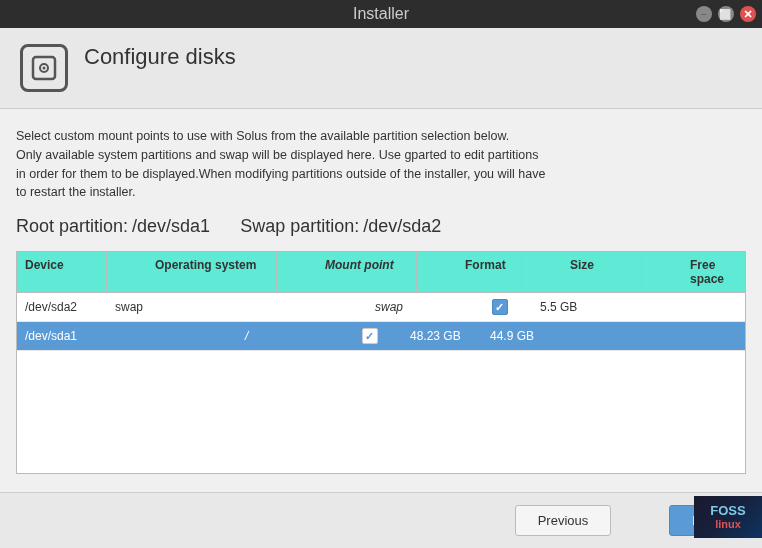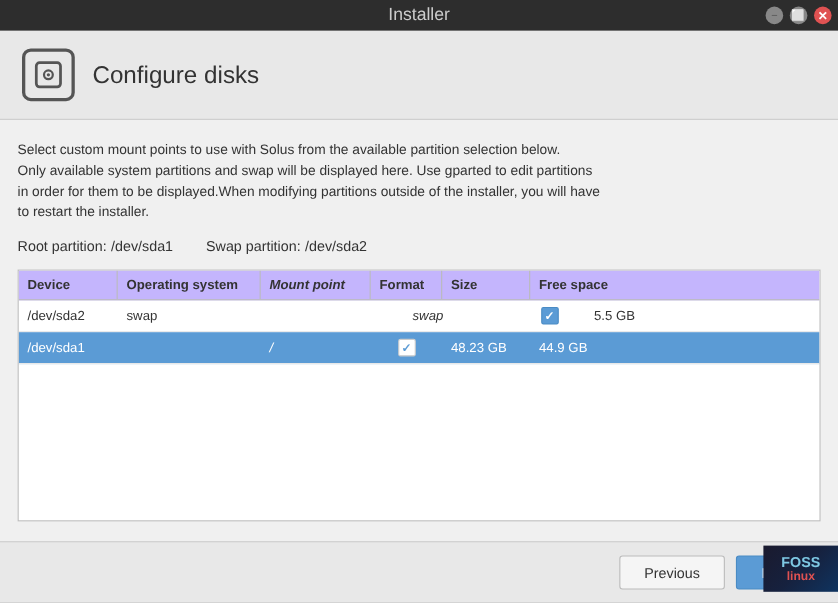--- a/index.html
+++ b/index.html
@@ -53,21 +53,20 @@
       flex: 1;
       background: #f0f0f0;
       display: flex;
       flex-direction: column;
     }
 
     .header {
       background: #e8e8e8;
       padding: 16px 20px;
       display: flex;
-      align-items: center;
       gap: 16px;
       border-bottom: 1px solid #ccc;
       flex-shrink: 0;
     }
     .header-icon {
       width: 48px;
       height: 48px;
       border: 3px solid #555;
       border-radius: 8px;
       display: flex;
@@ -92,44 +91,45 @@
 
     .description {
       color: #333;
       line-height: 1.5;
       font-size: 12.5px;
     }
 
     .partition-info {
       display: flex;
       gap: 30px;
-      font-size: 13px;
+      font-size: 18px;
       color: #333;
     }
     .partition-info-item {
       display: flex;
       gap: 4px;
     }
     .partition-label { font-weight: normal; }
     .partition-value { font-weight: normal; }
 
     .table-container {
       border: 1px solid #bbb;
       background: #fff;
       flex: 1;
       overflow: hidden;
     }
 
     .table-header {
       display: flex;
-      background: #c4b5fd;
+      background: #5eead4;
       border-bottom: 1px solid #bbb;
       font-size: 12px;
       font-weight: 600;
       color: #333;
+      gap: 40px;
     }
     .table-header .col {
       padding: 6px 8px;
       border-right: 1px solid #bbb;
     }
     .table-header .col:last-child { border-right: none; }
 
     .col-device { width: 90px; }
     .col-fs { width: 130px; }
     .col-os { width: 130px; }
@@ -196,20 +196,21 @@
       flex-shrink: 0;
     }
     .btn {
       padding: 7px 22px;
       border: 1px solid #bbb;
       border-radius: 3px;
       cursor: pointer;
       font-size: 13px;
       background: #f5f5f5;
       color: #333;
+      margin-left: 48px;
     }
     .btn-primary {
       background: #5b9bd5;
       color: #fff;
       border-color: #4a8bc4;
     }
 
     .watermark {
       position: absolute;
       bottom: 10px;

